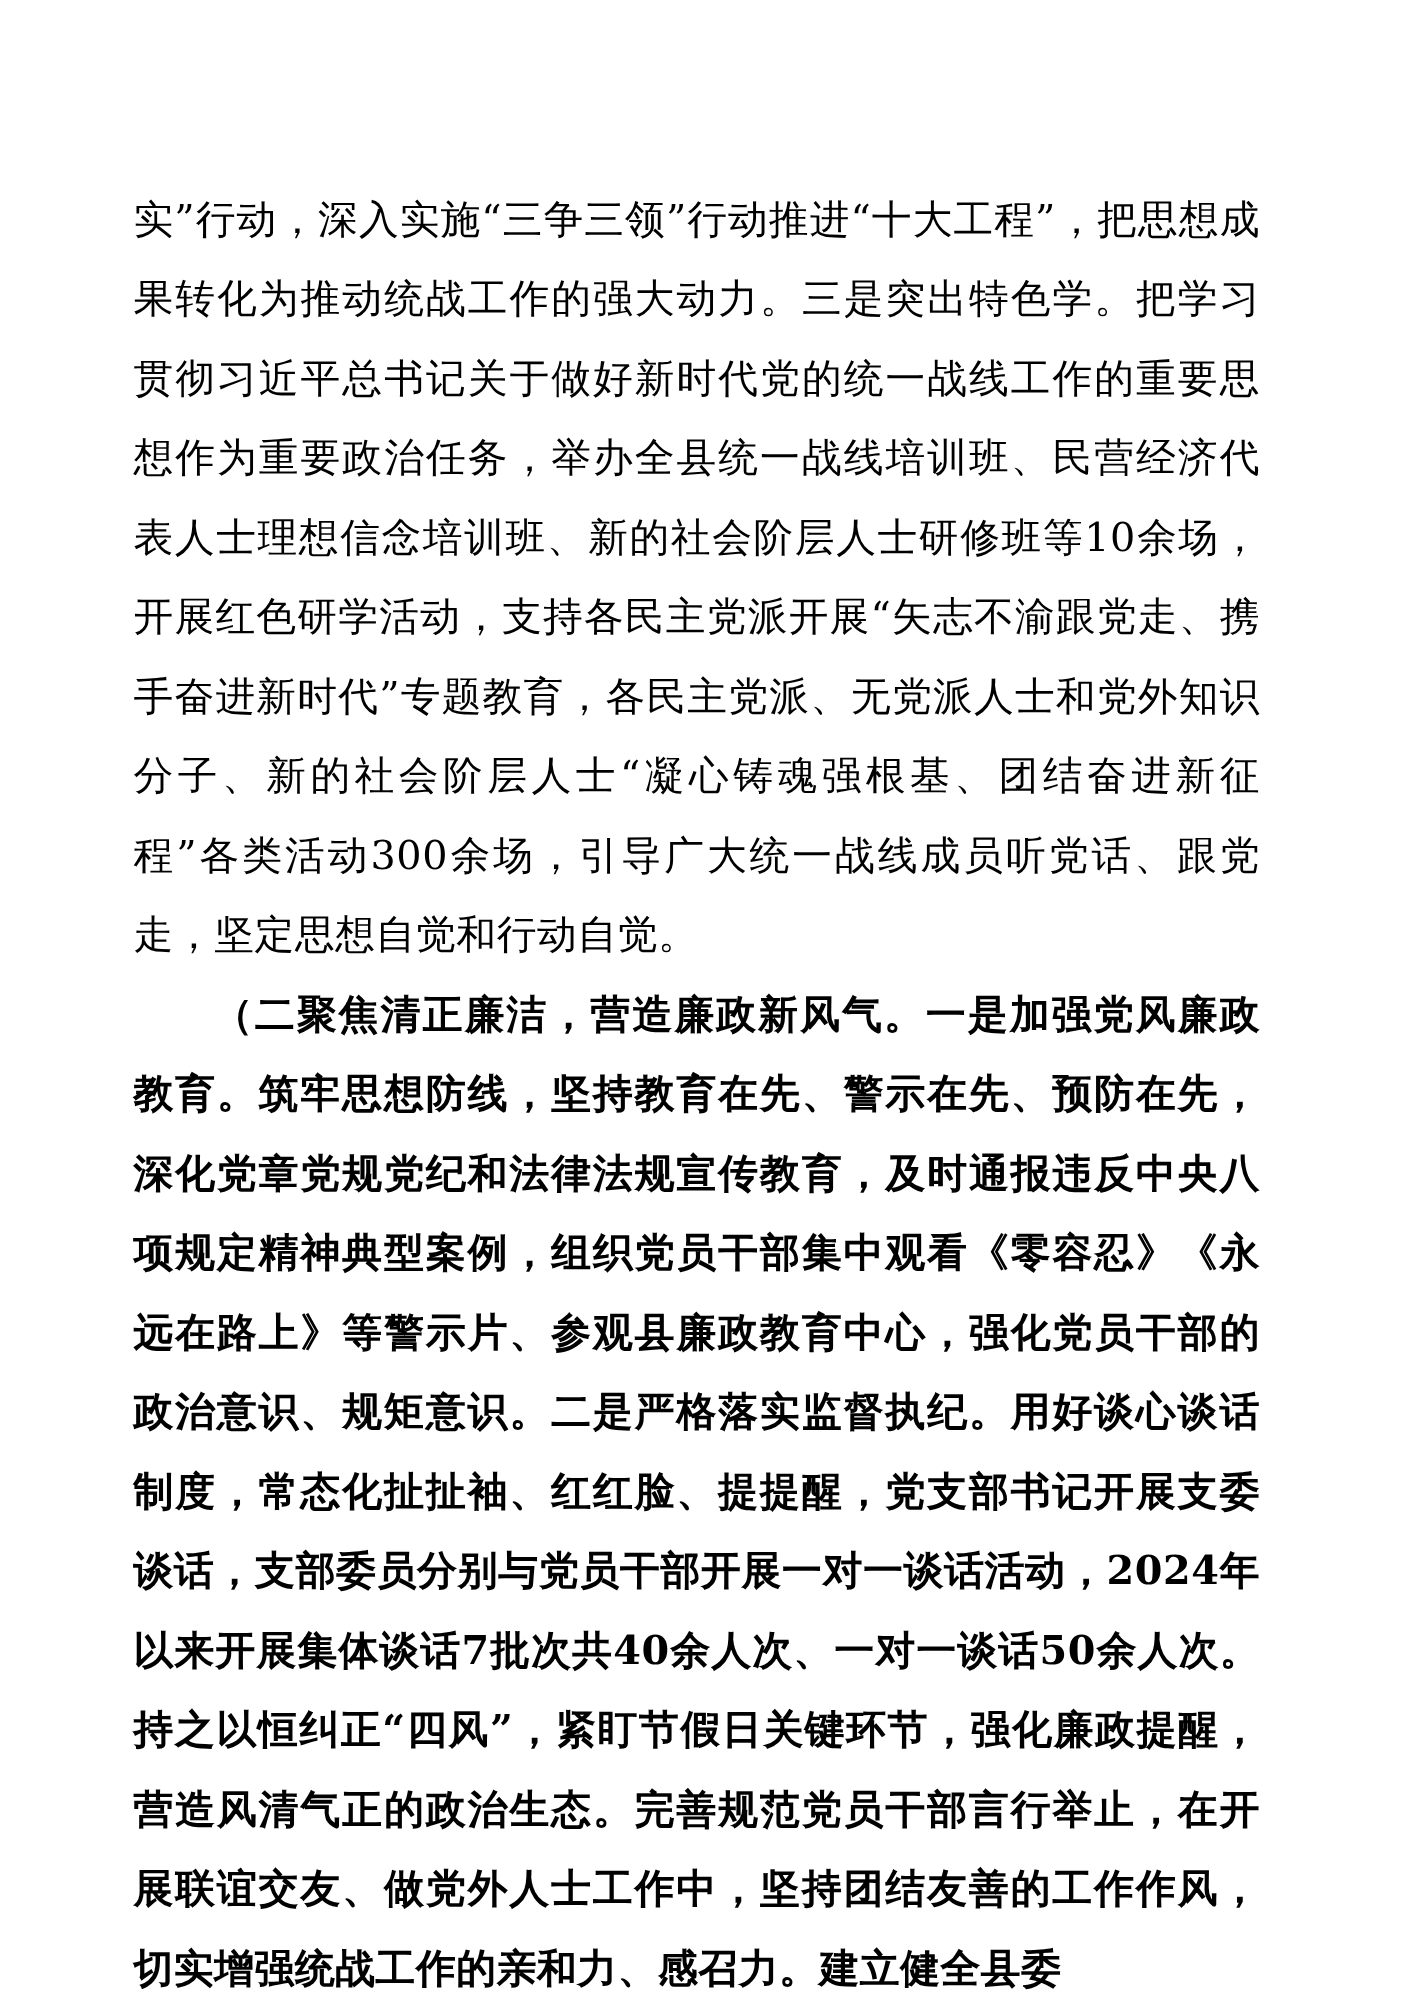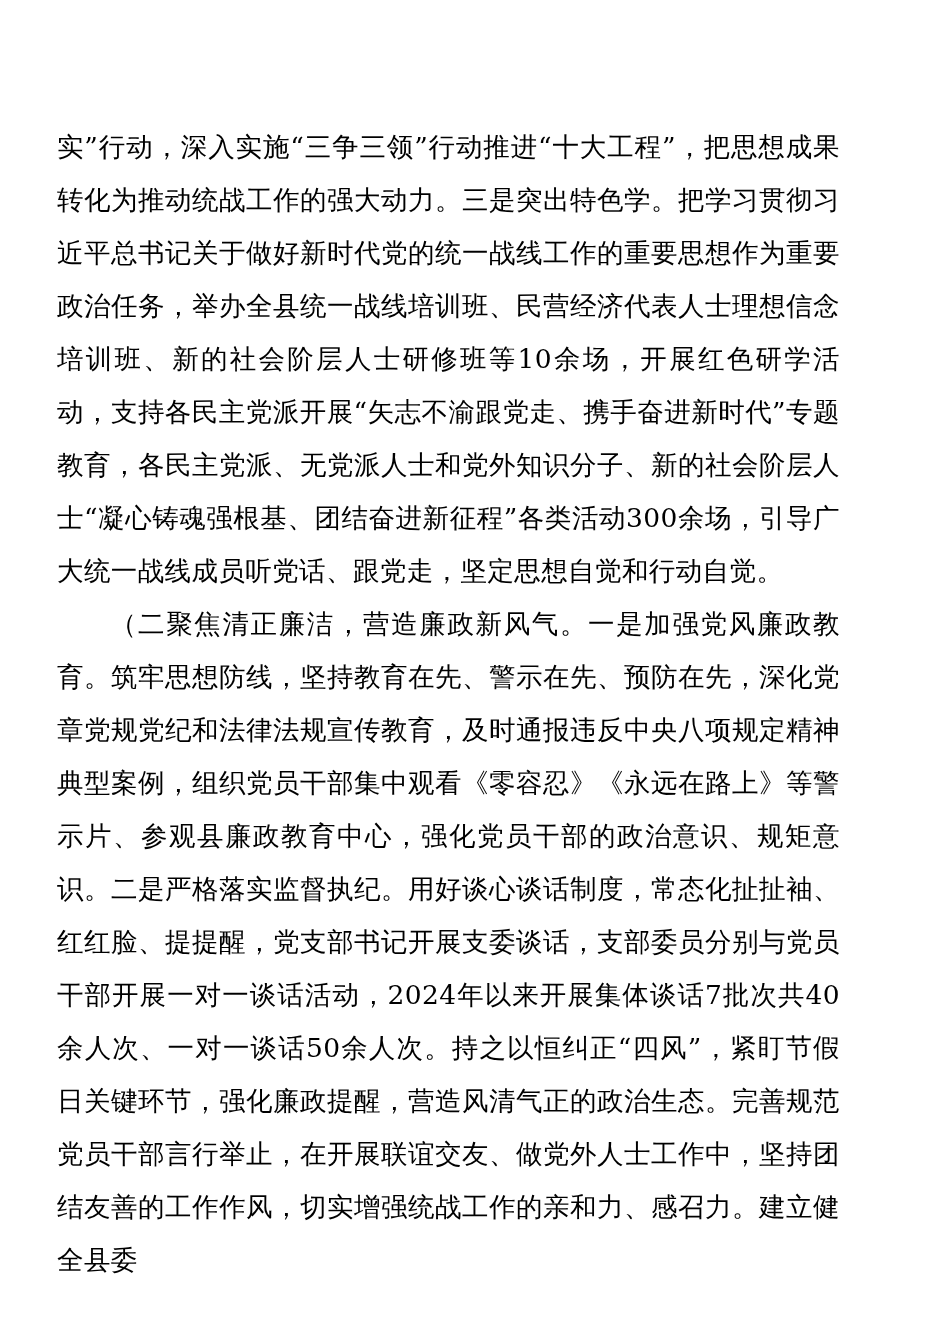--- a/index.html
+++ b/index.html
@@ -11,37 +11,38 @@
     width: 950px;
     height: 1344px;
     font-family: "DejaVu Serif", "Liberation Serif", serif;
     color: #000000;
     overflow: hidden;
   }
   .page {
     box-sizing: border-box;
     width: 950px;
     height: 1344px;
-    padding: 120px 110px 80px 57px;
+    padding: 120px 110px 80px 89px;
     background: #ffffff;
     position: relative;
   }
   .doc-body {
     font-size: 26.5px;
     line-height: 53px;
     text-align: justify;
     text-justify: inter-ideograph;
     letter-spacing: 0.4px;
   }
   .para {
     margin: 0;
     text-indent: 0;
   }
   .para + .para {
     margin-top: 0;
+    font-weight: bold;
   }
   .indent2 {
     text-indent: 2em;
   }
 </style>
 </head>
 <body>
 
 <div class="page">
   <div class="doc-body">

